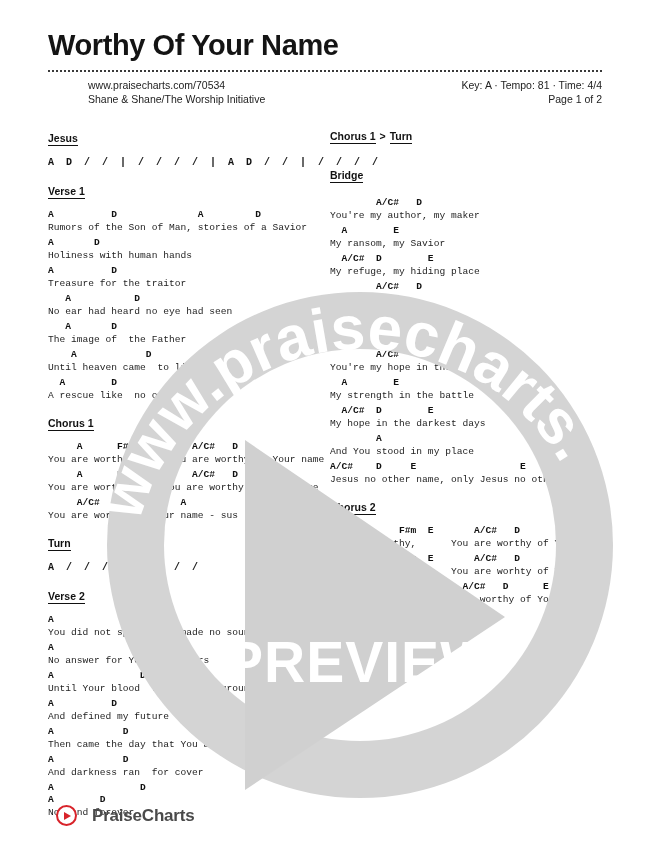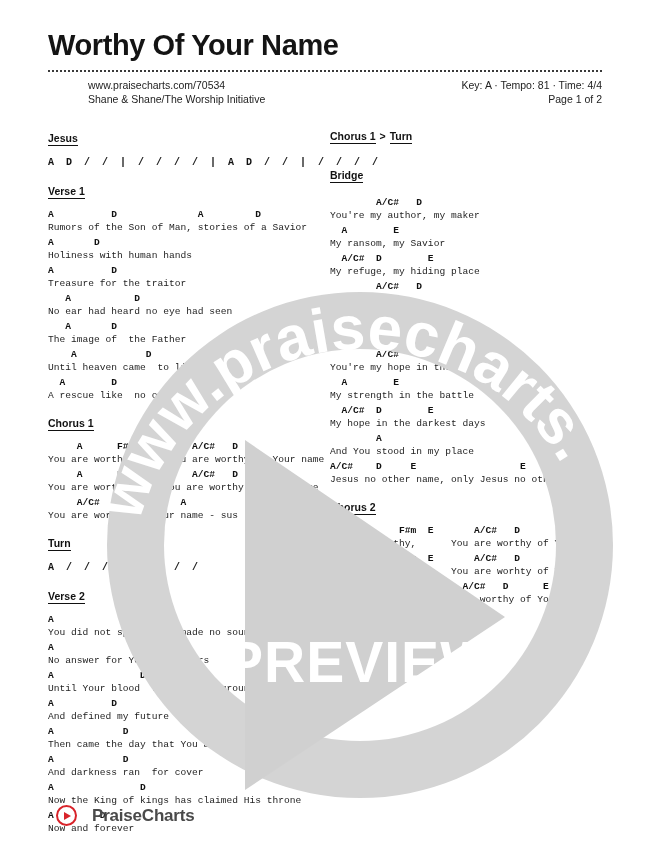--- a/index.html
+++ b/index.html
@@ -265,21 +265,20 @@
           <div class="pair">
             <div class="chordline">A            D</div>
             <div class="lyricline">Then came the day that You arose</div>
           </div>
           <div class="pair">
             <div class="chordline">A            D</div>
             <div class="lyricline">And darkness ran  for cover</div>
           </div>
           <div class="pair">
             <div class="chordline">A               D</div>
-            <div class="lyricline">Now the King of kings has claimed His throne</div>
           </div>
           <div class="pair">
             <div class="chordline">A        D</div>
             <div class="lyricline">Now and forever</div>
           </div>
         </div>
       </div>
     <div class="col right" id="col-right">
         <div class="section">
           <div class="label-row"><span class="section-label">Chorus 1</span><span class="label-sep">&gt;</span><span class="section-label">Turn</span></div>

